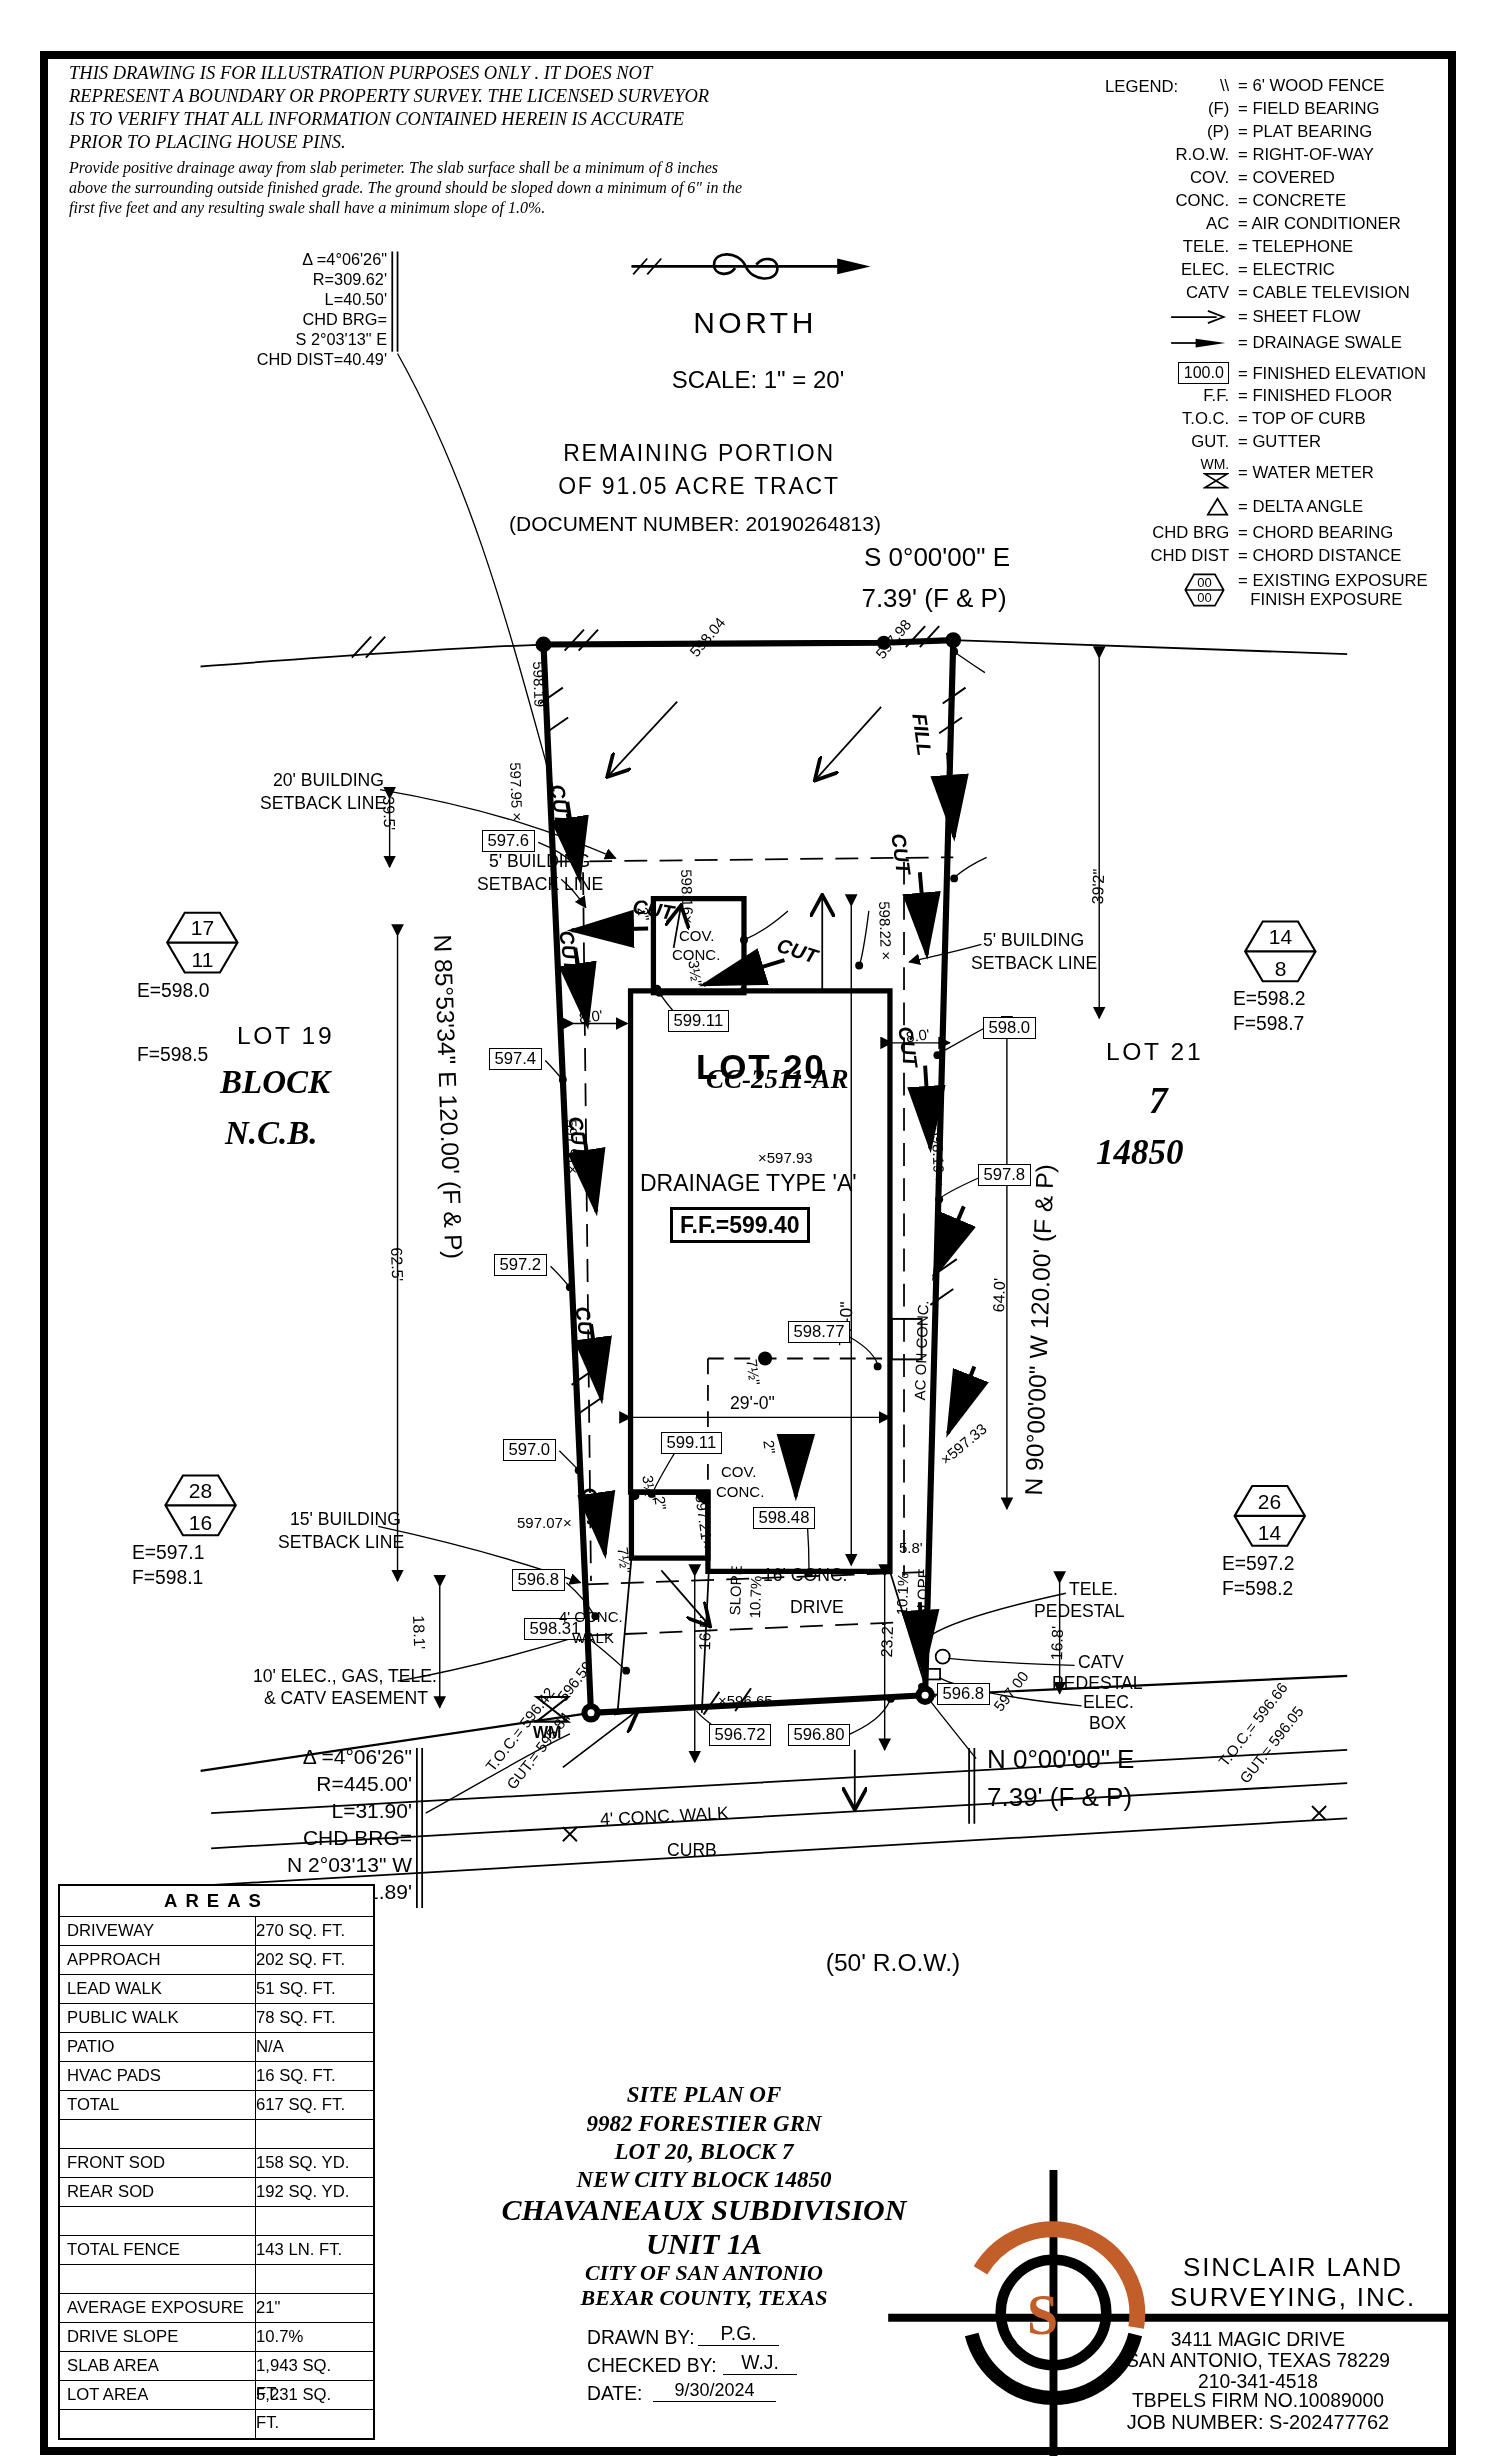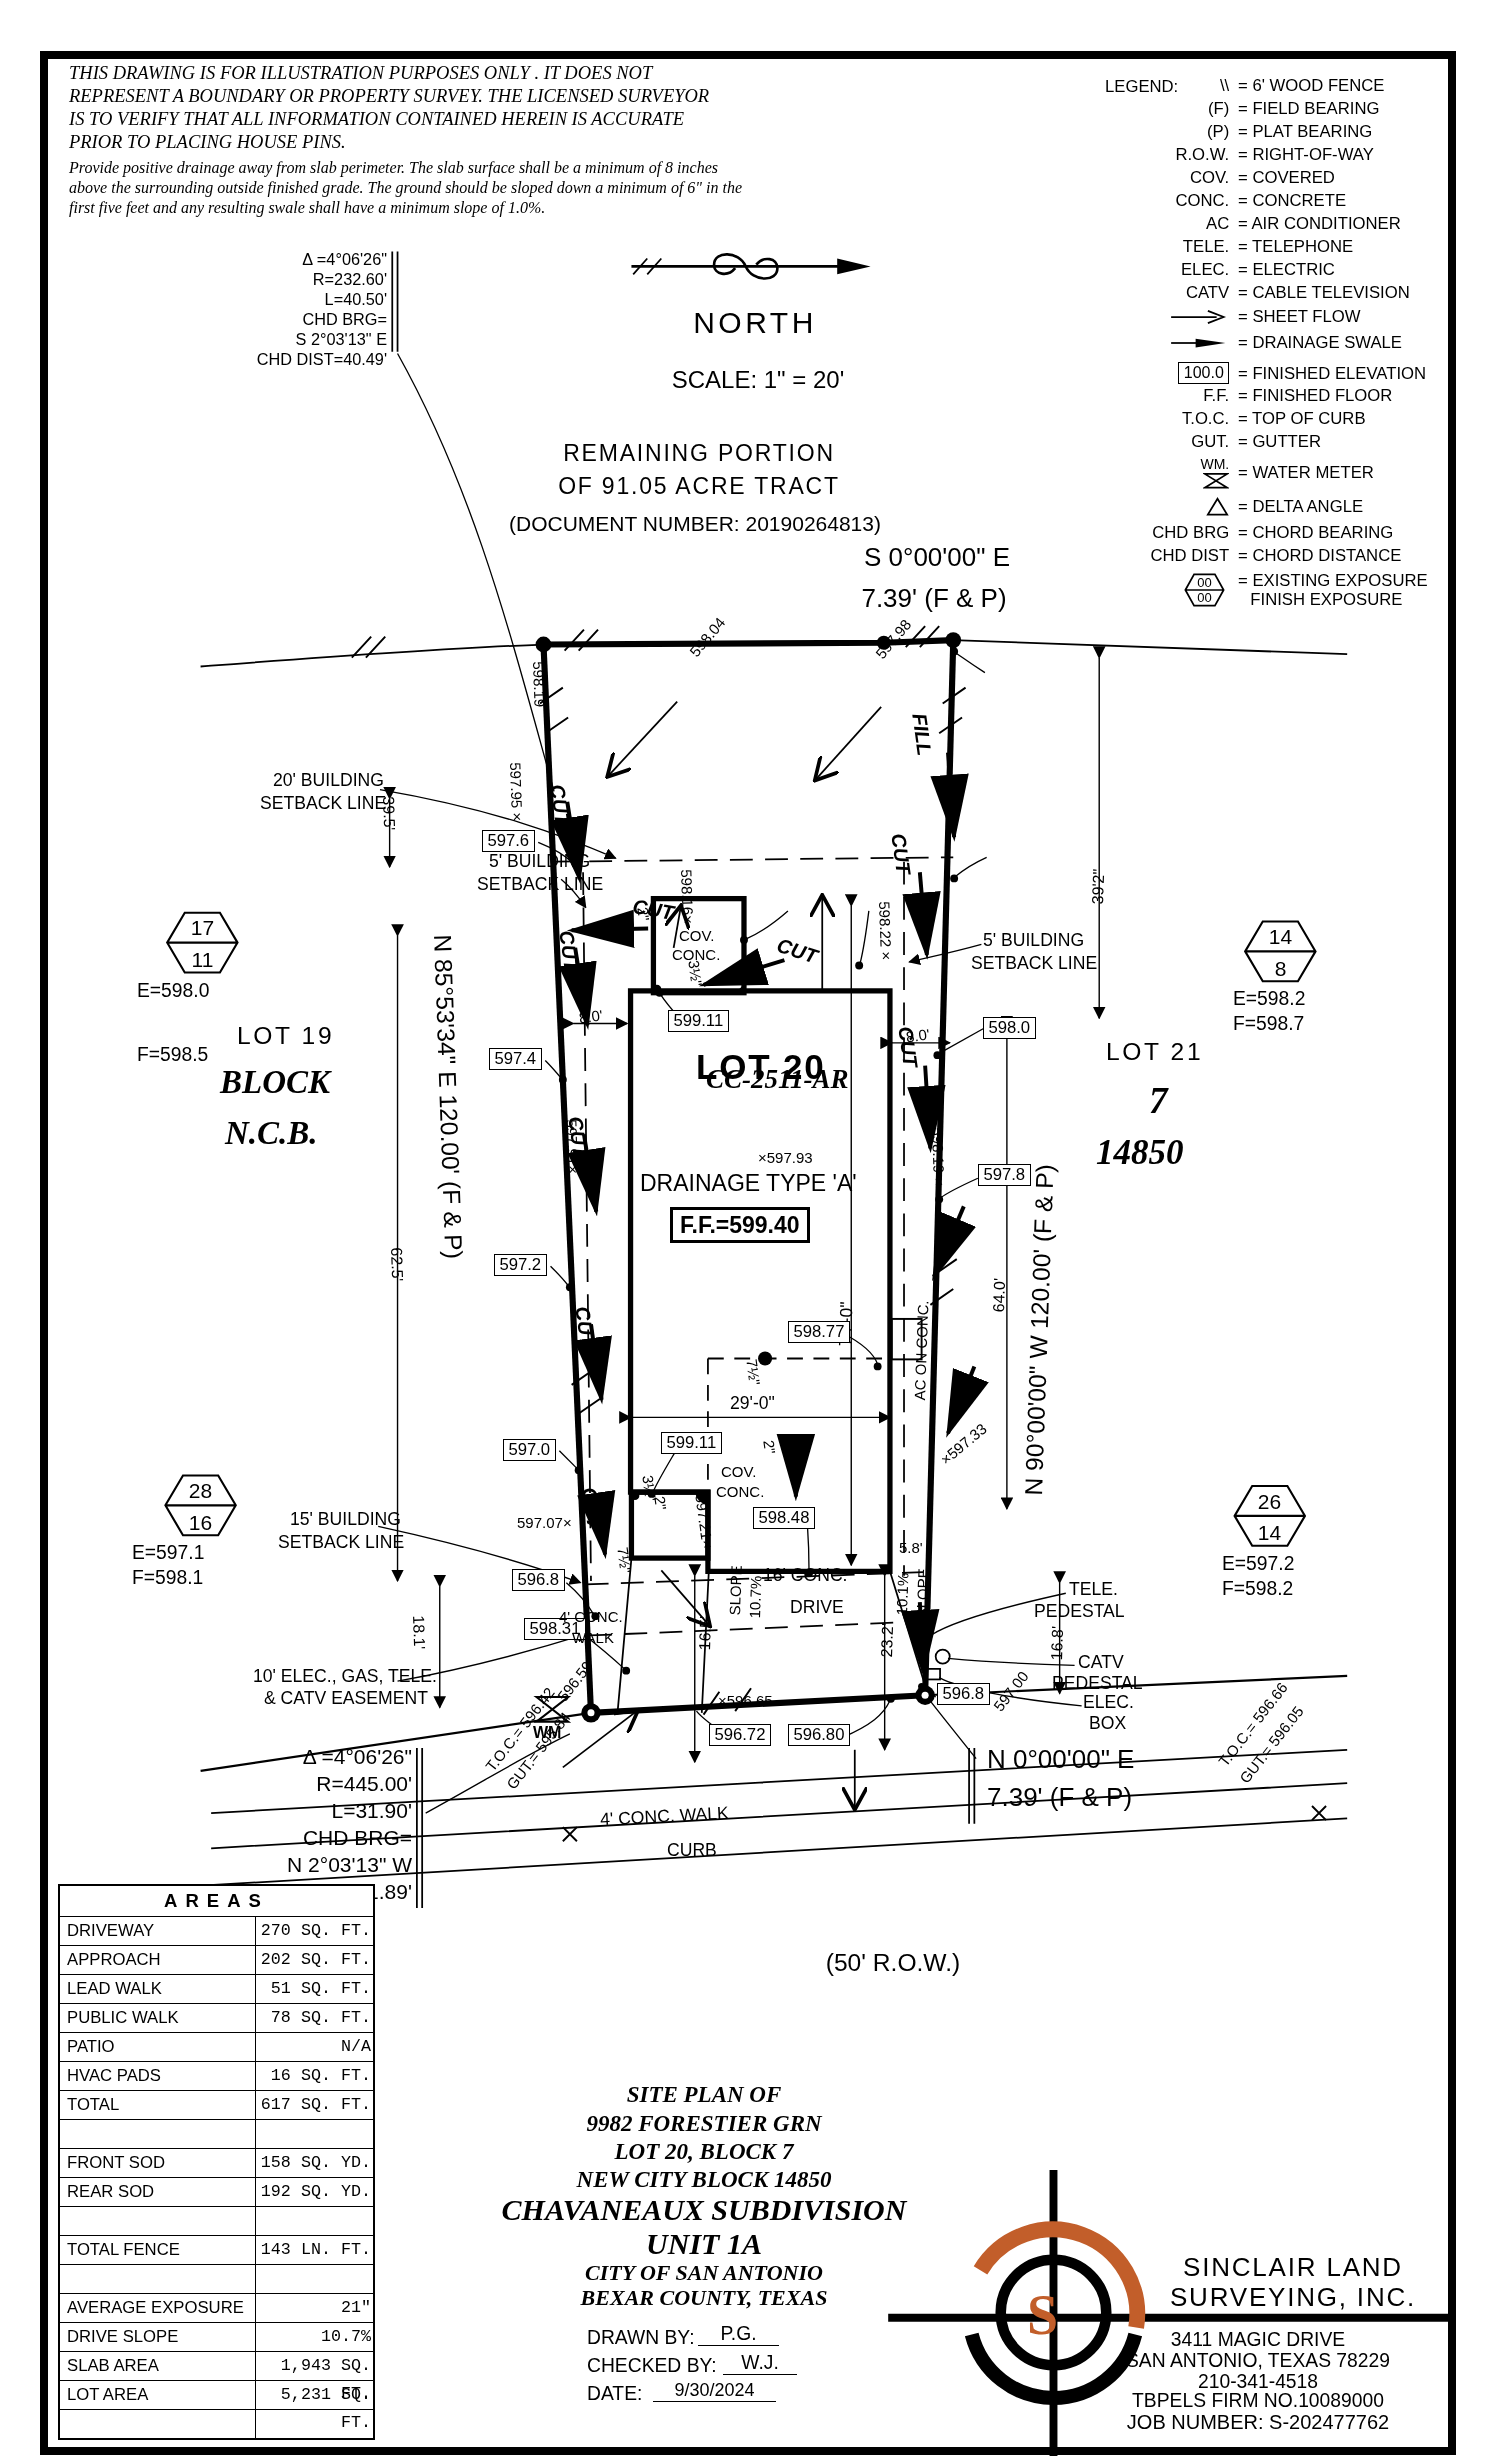--- a/index.html
+++ b/index.html
@@ -19,21 +19,21 @@
   #legend{position:absolute;left:1106px;top:74px;width:352px;z-index:3;}
   .lrow{display:flex;align-items:center;height:23px;font-size:16.7px;}
   .lsym{width:132px;display:flex;justify-content:flex-end;align-items:center;padding-right:8.8px;box-sizing:border-box;}
   .ldesc{flex:1;}
   
   #areas{position:absolute;left:58px;top:1884px;width:317px;border:2.6px solid #000;background:#fff;z-index:3;box-sizing:border-box;}
   .atitle{height:30px;line-height:30px;text-align:center;font-weight:bold;letter-spacing:8px;font-size:18.5px;border-bottom:1.8px solid #000;}
   .arow{display:flex;height:28px;border-bottom:1.8px solid #000;font-size:16.7px;}
   .arow:last-child{border-bottom:none;}
   .alab{width:195px;padding-left:7px;line-height:28px;box-sizing:border-box;}
-  .aval{flex:1;text-align:right;padding-right:2px;border-left:1.8px solid #000;line-height:28px;font-family:Liberation Mono, monospace;}
+  .aval{flex:1;padding-right:21px;border-left:1.8px solid #000;line-height:28px;}
   .uline{border-bottom:1.8px solid #000;text-align:center;display:inline-block;}
 </style>
 </head>
 <body>
 
 <div id="page">
   <div id="frame"></div>
 
   <svg class="plat" width="1495" height="2462" viewBox="0 0 1700 2800">
     <defs>
@@ -348,21 +348,21 @@
       </span>
       <span class="ldesc" style="display:flex;flex-direction:column;line-height:19.3px;">
         <span>=  EXISTING EXPOSURE</span>
         <span style="padding-left:12.3px;">FINISH EXPOSURE</span>
       </span>
       </div>
   </div>
 
   <div class="L" style="left:145px;top:249px;width:242px;text-align:right;font-size:16.3px;line-height:20px;">
     <div>Δ =4°06'26"</div>
-      <div>R=232.60'</div>
+      <div>R=309.62'</div>
     <div>L=40.50'</div>
       <div>CHD BRG=</div>
     <div>S 2°03'13" E</div>
       <div>CHD DIST=40.49'</div>
   </div>
 
   <div class="L ctr" style="left:699px;top:440px;font-size:23px;letter-spacing:1.8px;">REMAINING PORTION</div>
   <div class="L ctr" style="left:699px;top:473px;font-size:23px;letter-spacing:1.8px;">OF 91.05 ACRE TRACT</div>
   <div class="L ctr" style="left:695px;top:512px;font-size:21px;">(DOCUMENT NUMBER: 20190264813)</div>
 

